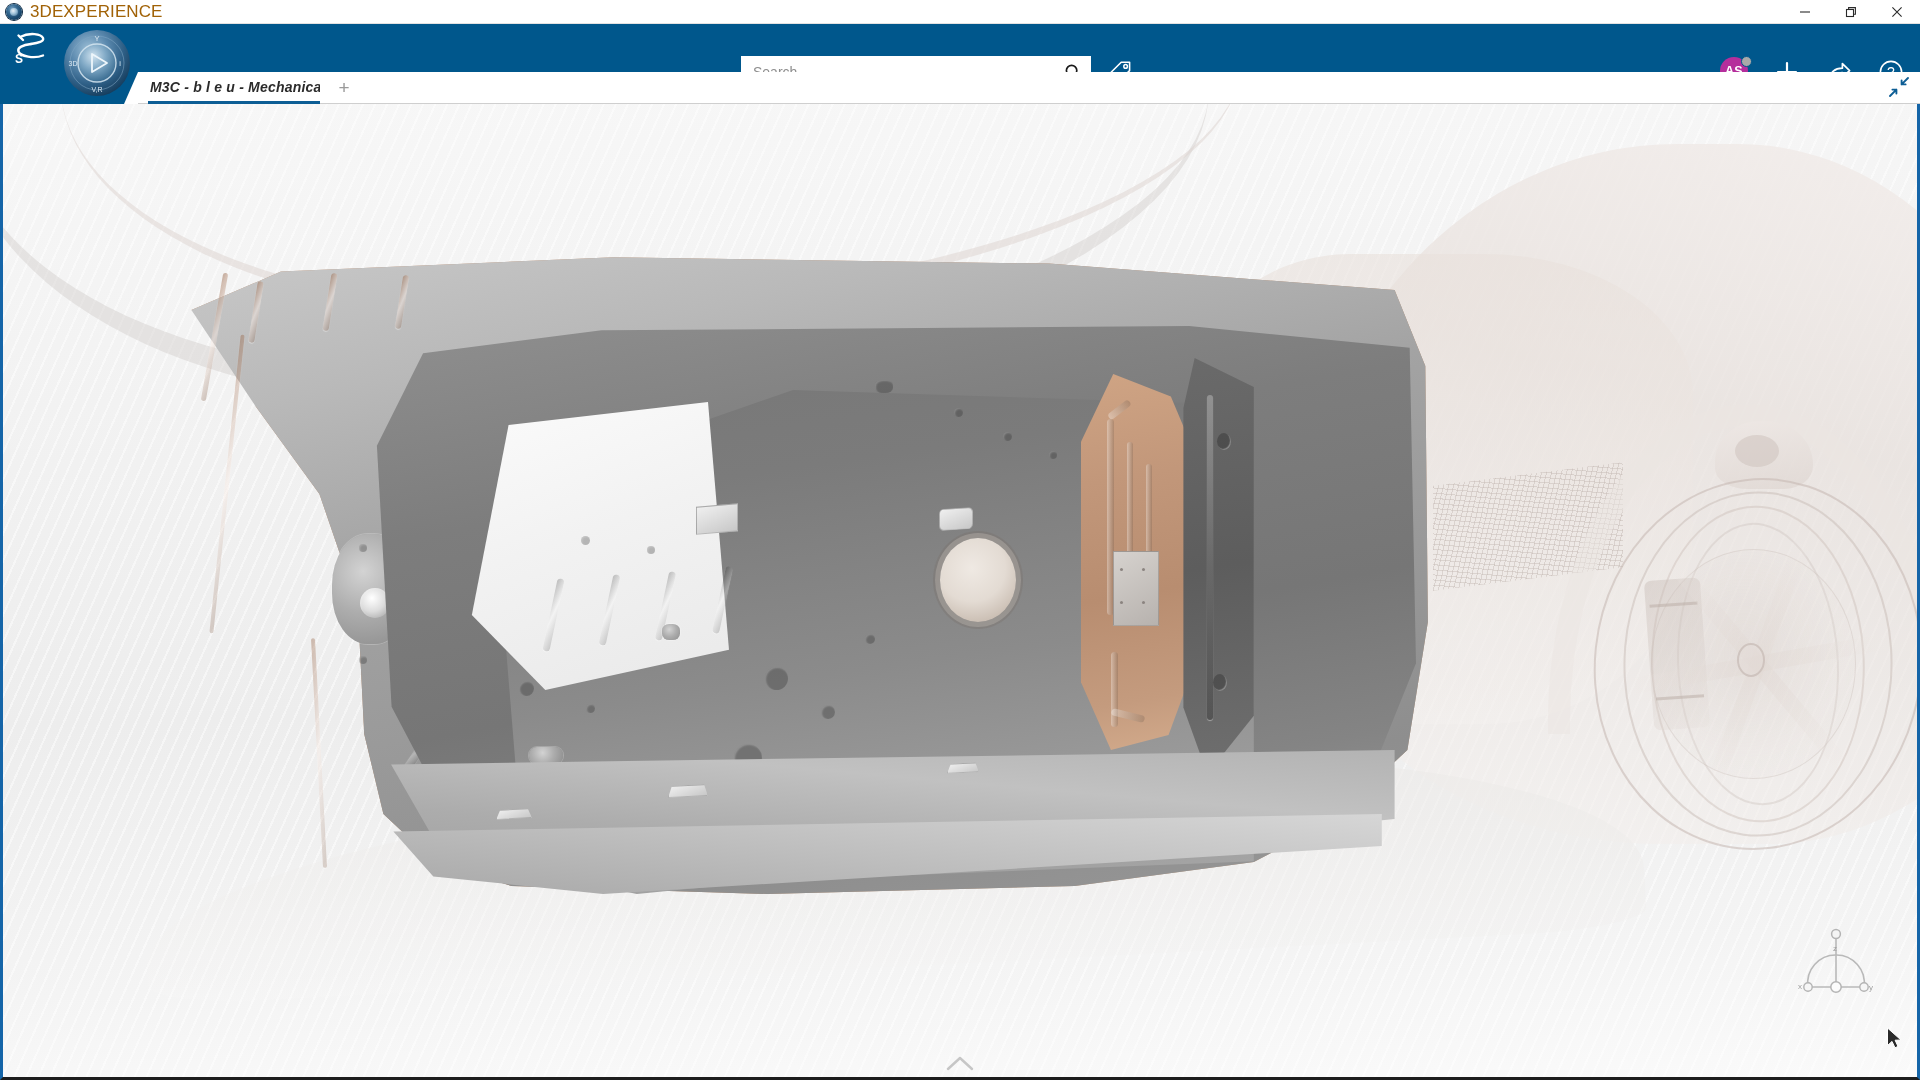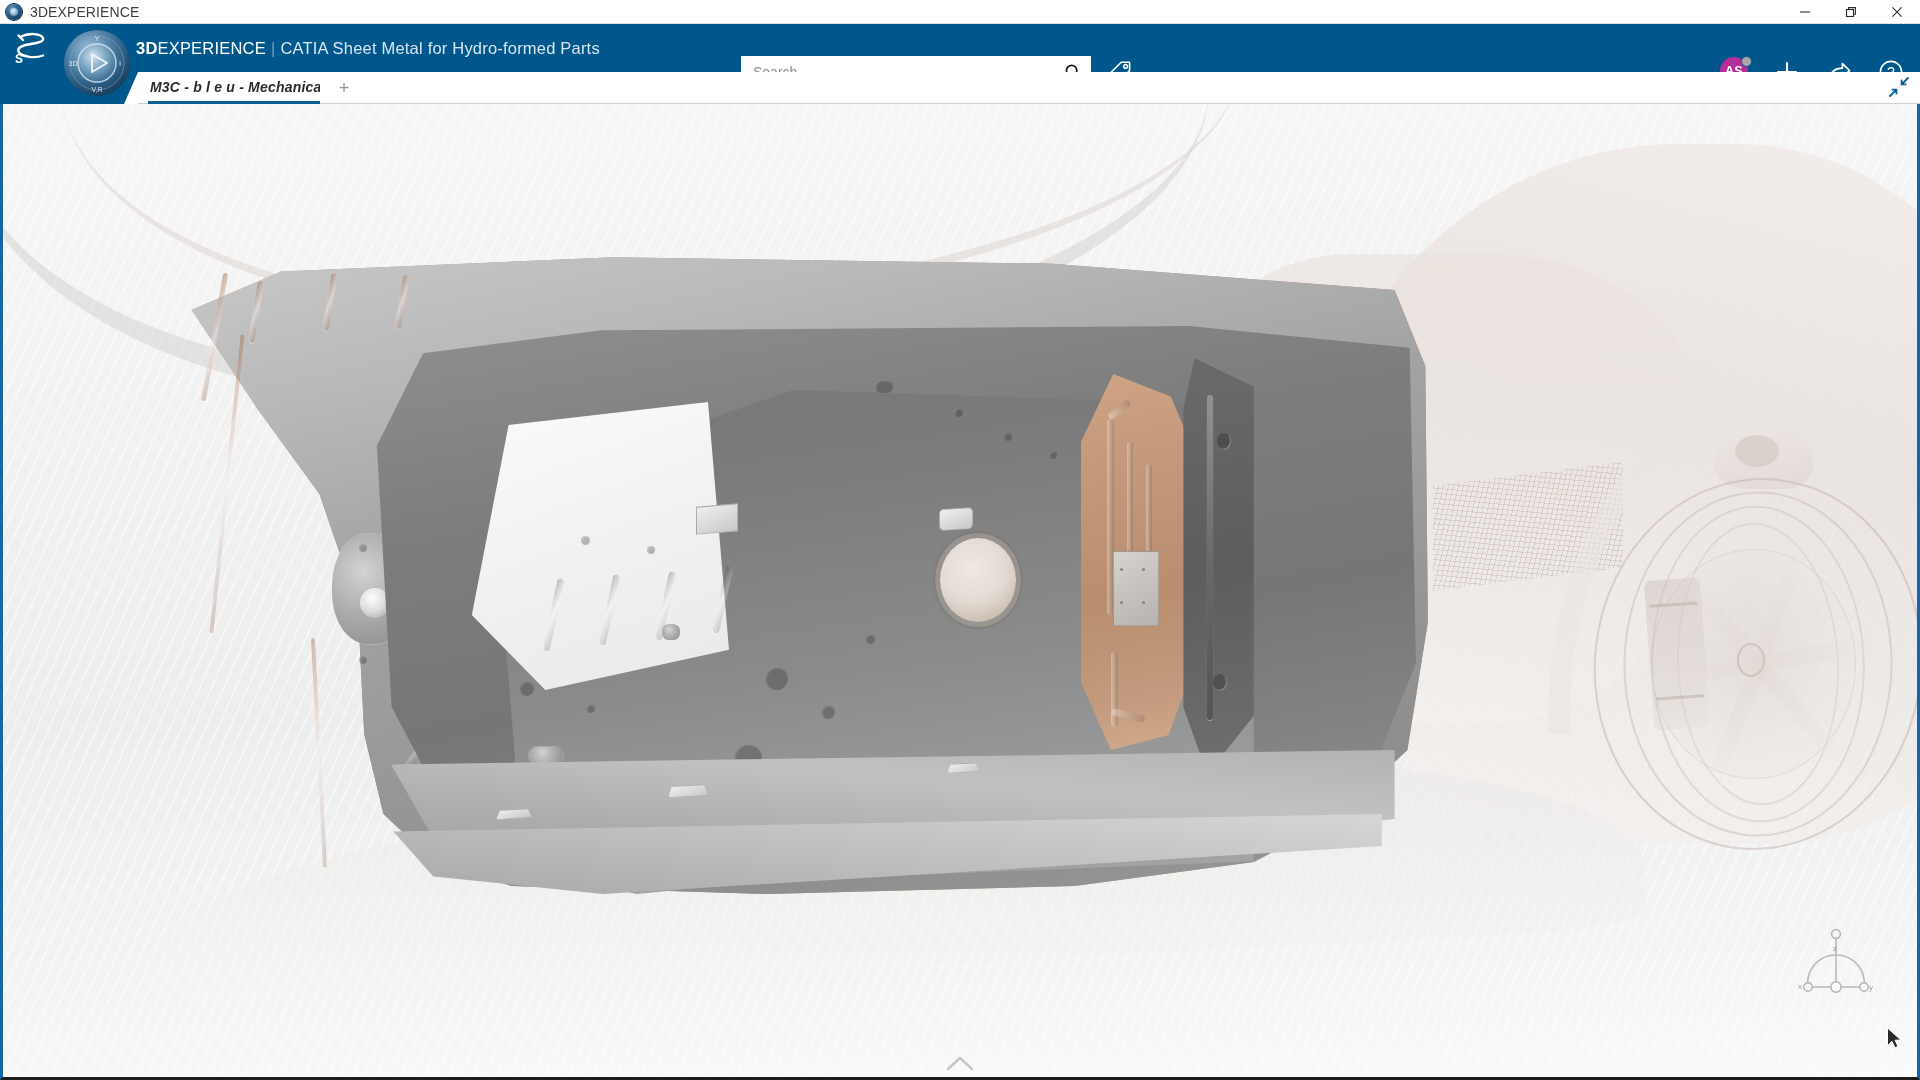--- a/index.html
+++ b/index.html
@@ -25,21 +25,21 @@
     background: radial-gradient(circle at 38% 32%, #7ea8c8 0%, #3a6e96 30%, #1b4a70 62%, #0d2e48 100%);
     position: relative; flex: none;
     box-shadow: 0 0 0 1px #0b2740;
   }
   .titlebar-icon::after {
     content: ""; position: absolute; left: 4px; top: 4px;
     width: 8px; height: 8px; border-radius: 50%;
     background: radial-gradient(circle at 40% 35%, #e8f0f6 0%, #9cc0d8 45%, #2a5a80 100%);
   }
   .titlebar-title {
-    font-size: 14px; color: #404040; letter-spacing: .1px;
+    font-size: 17px; color: #a16207; letter-spacing: .1px;
   }
   .win-controls {
     position: absolute; right: 0; top: 0; height: 24px;
     display: flex;
   }
   .win-btn {
     width: 46px; height: 24px;
     display: flex; align-items: center; justify-content: center;
     color: #2a2a2a;
   }
@@ -585,23 +585,20 @@
       <circle cx="35" cy="35" r="19" fill="url(#cmpInner)"></circle>
       <circle cx="35" cy="35" r="19" fill="none" stroke="#d6e6f1" stroke-width="1.4" opacity=".85"></circle>
       <path d="M30 26 L45 35 L30 44 Z" fill="none" stroke="#eef6fb" stroke-width="1.8" stroke-linejoin="round"></path>
       <text x="35" y="13" text-anchor="middle" font-family="Liberation Sans, sans-serif" font-size="7.5" fill="#dce9f3">Y</text>
       <text x="11" y="38" text-anchor="middle" font-family="Liberation Sans, sans-serif" font-size="7" fill="#dce9f3">3D</text>
       <text x="58" y="38" text-anchor="middle" font-family="Liberation Sans, sans-serif" font-size="7.5" fill="#dce9f3">i</text>
       <text x="35" y="64" text-anchor="middle" font-family="Liberation Sans, sans-serif" font-size="7" fill="#dce9f3">V,R</text>
     </svg>
   </div>
 
-  <div class="app-title">
-    <span class="b3d">3D</span><span class="xp">EXPERIENCE</span><span class="sep">|</span><span class="catia">CATIA Sheet Metal for Hydro-formed Parts</span>
-  </div>
 
   <div class="search-wrap">
     <div class="search-box">
       <input class="search-input" type="text" value="" placeholder="Search" style="">
       <span class="search-mag">
         <svg width="18" height="18" viewBox="0 0 18 18">
           <circle cx="7.6" cy="7.6" r="5.2" fill="none" stroke="#1a1a1a" stroke-width="1.7"></circle>
           <path d="M11.6 11.6 L16.4 16.4" stroke="#1a1a1a" stroke-width="2" stroke-linecap="round"></path>
         </svg>
       </span>

